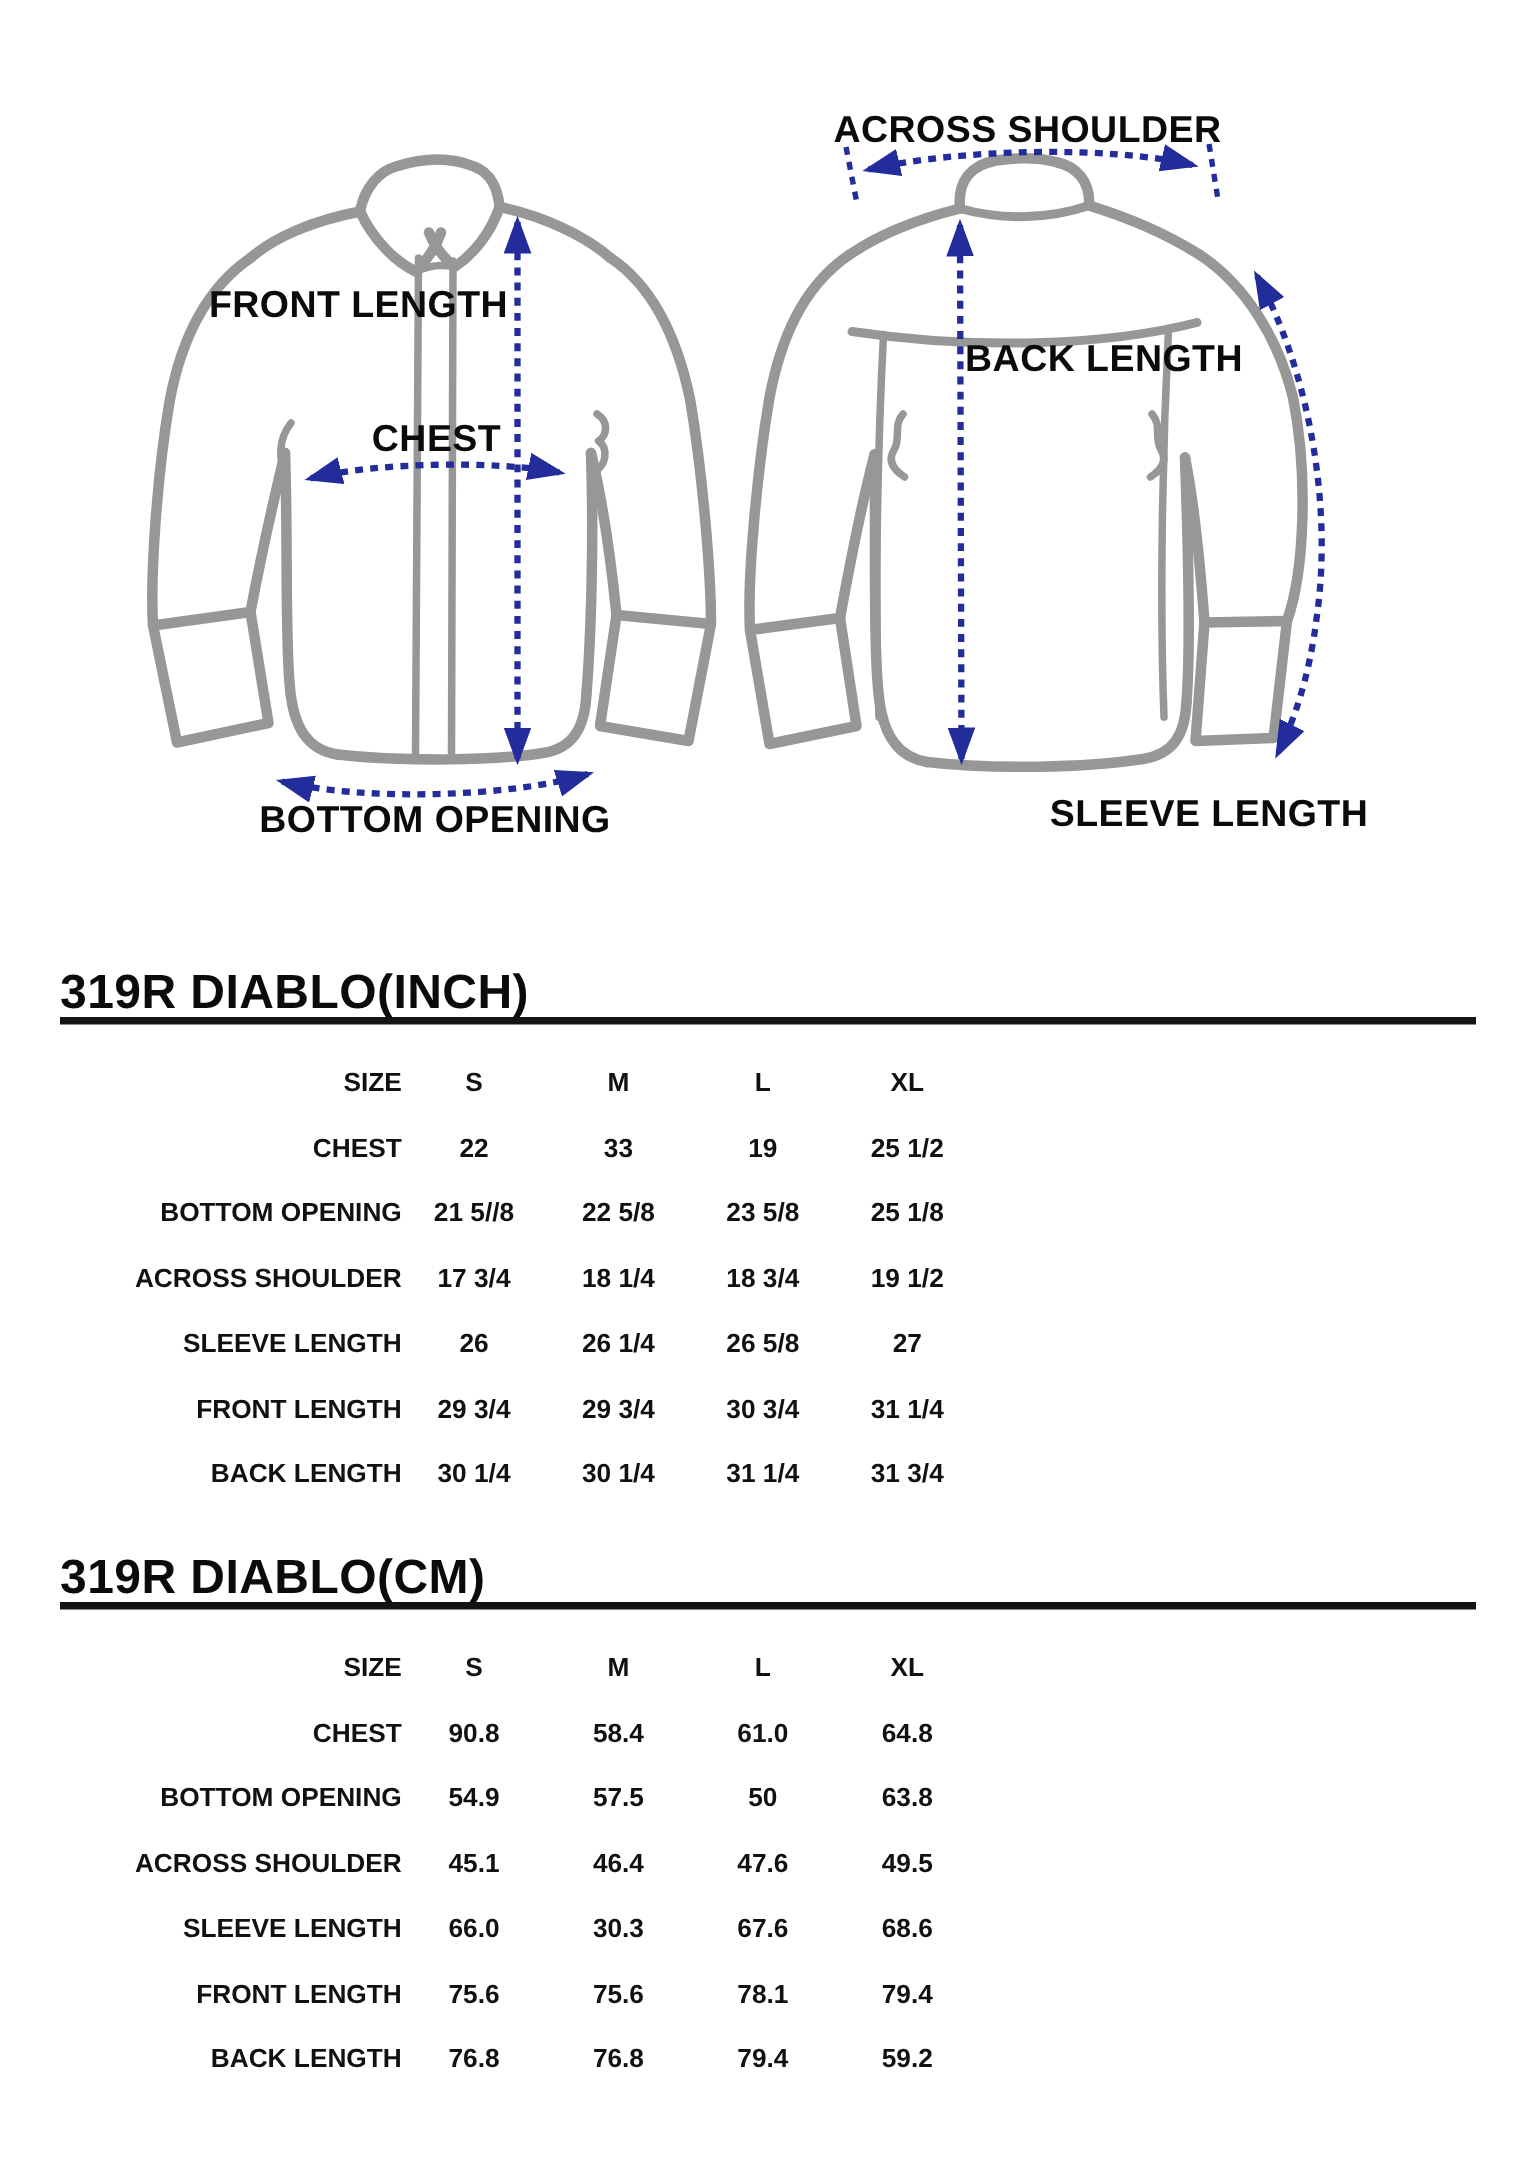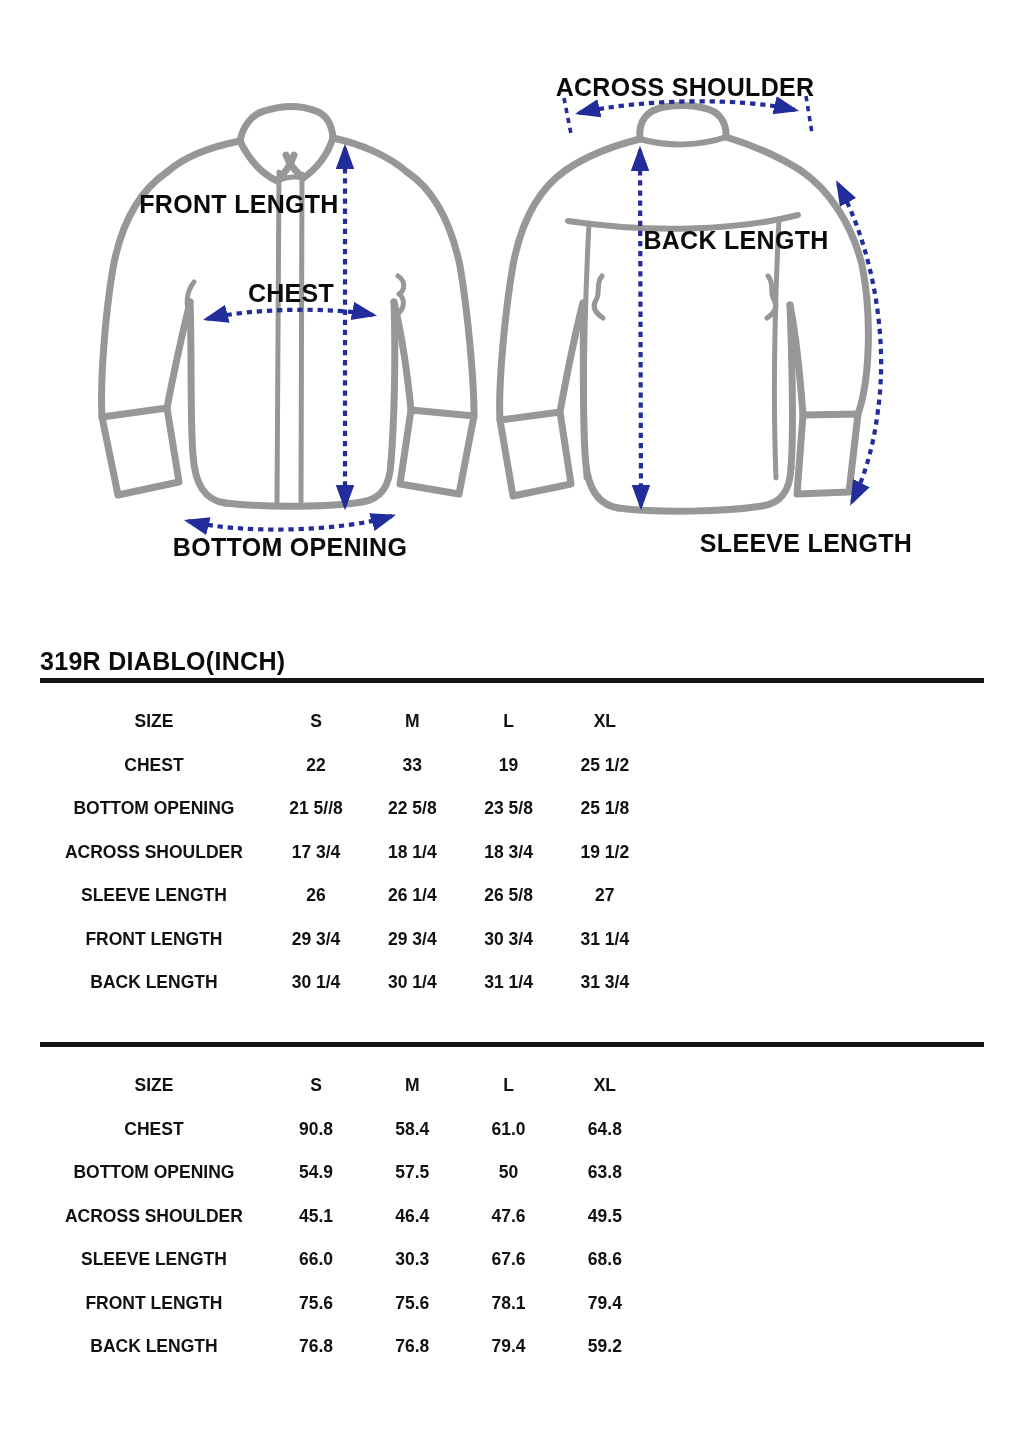--- a/index.html
+++ b/index.html
@@ -24,41 +24,41 @@
     font-size:25px;
     letter-spacing:.3px;
     white-space:nowrap;
     color:#0b0b0b;
   }
 
   
   .table-section{position:absolute;left:40px;width:944px;}
   .table-title{
     margin:0;
-    font-size:25px;
+    font-size:32px;
     font-weight:bold;
     letter-spacing:.3px;
     line-height:26px;
     color:#0b0b0b;
   }
   .rule{margin-top:4px;height:5px;background:#141414;width:944px;}
   table.size-table{
     border-collapse:collapse;
     table-layout:fixed;
     width:613px;
     margin-top:17px;
   }
   table.size-table th, table.size-table td{
     height:43.5px;
     padding:0;
     vertical-align:middle;
     font-size:17.5px;
     color:#111;
   }
-  table.size-table .l{width:213px;text-align:center;font-weight:bold;}
+  table.size-table .l{width:213px;text-align:right;font-weight:bold;}
   table.size-table .c{width:90px;text-align:center;}
   table.size-table thead .c{font-weight:bold;}
   table.size-table tbody td.c{font-weight:bold;}
 </style>
 </head>
 <body style="--arrow-color: #222c9b; --outline-color: #979797;">
 
 <div class="page">
 
   <div class="diagram">
@@ -214,20 +214,21 @@
             <td class="c">30 1/4</td>
             <td class="c">30 1/4</td>
             <td class="c">31 1/4</td>
             <td class="c">31 3/4</td>
           </tr>
         </tbody>
       </table>
   </section>
 
   <section class="table-section" style="top:1038px">
+    <h2 class="table-title">319R DIABLO(CM)</h2>
     <div class="rule"></div>
     <table class="size-table">
         <thead>
           <tr>
             <th class="l">SIZE</th>
             <th class="c">S</th>
             <th class="c">M</th>
             <th class="c">L</th>
             <th class="c">XL</th>
           </tr>

